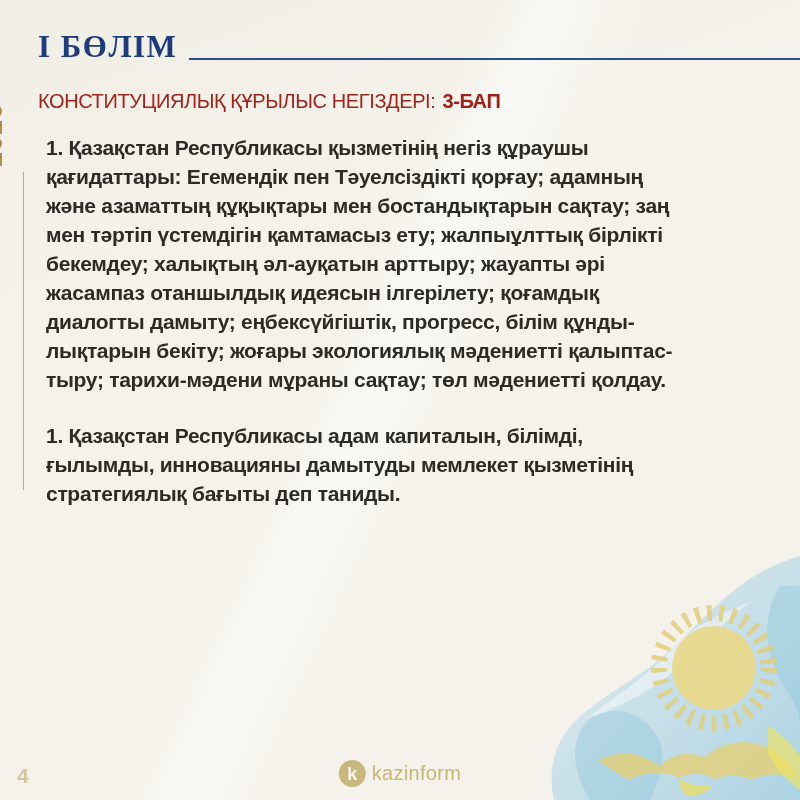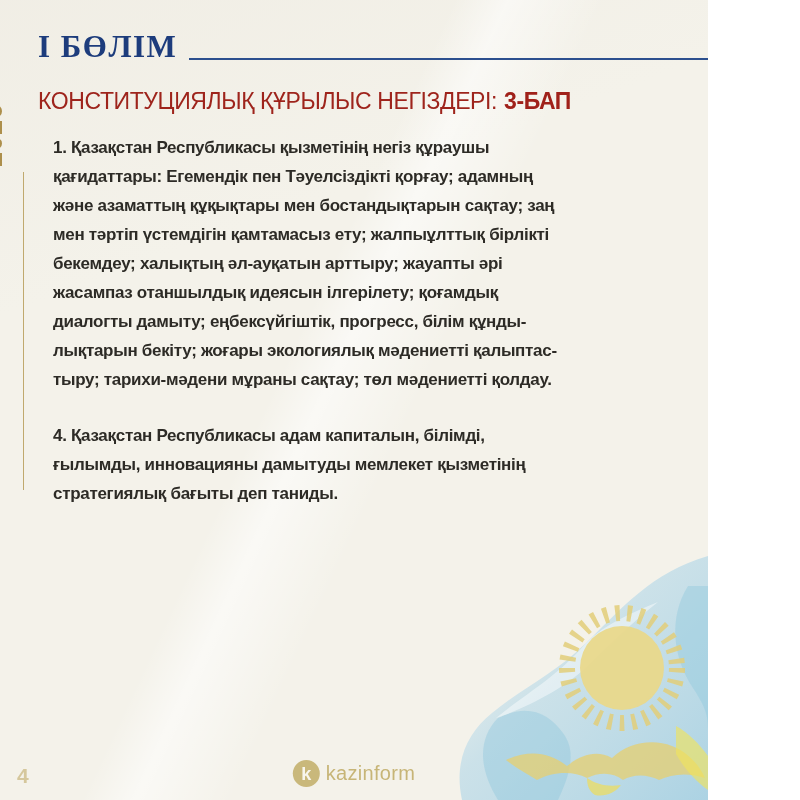--- a/index.html
+++ b/index.html
@@ -1,18 +1,18 @@
 <!DOCTYPE html>
 <html><head>
 <meta charset="utf-8">
 <style>
   html,body{margin:0;padding:0;}
   .page{
     position:relative;
-    width:708px;height:800px;
+    width:800px;height:800px;
     background:
       linear-gradient(115deg, rgba(255,255,255,0) 42%, rgba(255,255,255,.55) 47%, rgba(255,255,255,0) 56%),
       linear-gradient(160deg, rgba(234,230,220,.35) 0%, rgba(255,255,255,0) 30%),
       #f4f2ea;
     overflow:hidden;
     font-family:"Liberation Sans", sans-serif;
   }
   
   .header{
     position:absolute; left:38px; top:30px; right:0;
@@ -36,28 +36,28 @@
     font-size:27px; font-weight:700; letter-spacing:1px;
     color:#ad8f4b; line-height:30px;
   }
   .vline{
     position:absolute; left:23px; top:172px;
     width:1px; height:318px; background:#c0a96e;
   }
   
   .content{position:absolute; left:38px; top:86px; width:732px;}
   .section-heading{
-    margin:0; font-size:23px; line-height:30px;
+    margin:0; font-size:20px; line-height:30px;
     font-weight:400; letter-spacing:-0.4px; color:#9e241c;
     white-space:nowrap;
   }
   .section-heading .hl{font-weight:700; margin-left:7px; color:#a0211a;}
   .body-paragraph{
-    margin:15px; white-space:pre-line;
-    font-size:17px; line-height:29px;
+    margin:8px; white-space:pre-line;
+    font-size:21px; line-height:29px;
     font-weight:600; letter-spacing:-0.3px; color:#2d2b26;
   }
   .p1{margin-top:17px;}
   .p2{margin-top:27px;}
   
   .page-number{
     position:absolute; left:17px; bottom:12px;
     font-size:21px; font-weight:700; color:#d5c79c;
   }
   .logo{
@@ -116,21 +116,21 @@
     </h2>
     <p class="body-paragraph p1">1. Қазақстан Республикасы қызметінің негіз құраушы
 қағидаттары: Егемендік пен Тәуелсіздікті қорғау; адамның
 және азаматтың құқықтары мен бостандықтарын сақтау; заң
 мен тәртіп үстемдігін қамтамасыз ету; жалпыұлттық бірлікті
 бекемдеу; халықтың әл-ауқатын арттыру; жауапты әрі
 жасампаз отаншылдық идеясын ілгерілету; қоғамдық
 диалогты дамыту; еңбексүйгіштік, прогресс, білім құнды-
 лықтарын бекіту; жоғары экологиялық мәдениетті қалыптас-
 тыру; тарихи-мәдени мұраны сақтау; төл мәдениетті қолдау.</p>
-    <p class="body-paragraph p2">4. Қазақстан Республикасы адам капиталын, білімді,
+    <p class="body-paragraph p2">1. Қазақстан Республикасы адам капиталын, білімді,
 ғылымды, инновацияны дамытуды мемлекет қызметінің
 стратегиялық бағыты деп таниды.</p>
   </main>
 
   <div class="page-number">4</div>
   <div class="logo">
     <span class="logo-mark">k</span>
     <span class="logo-text">kazinform</span>
   </div>
 

